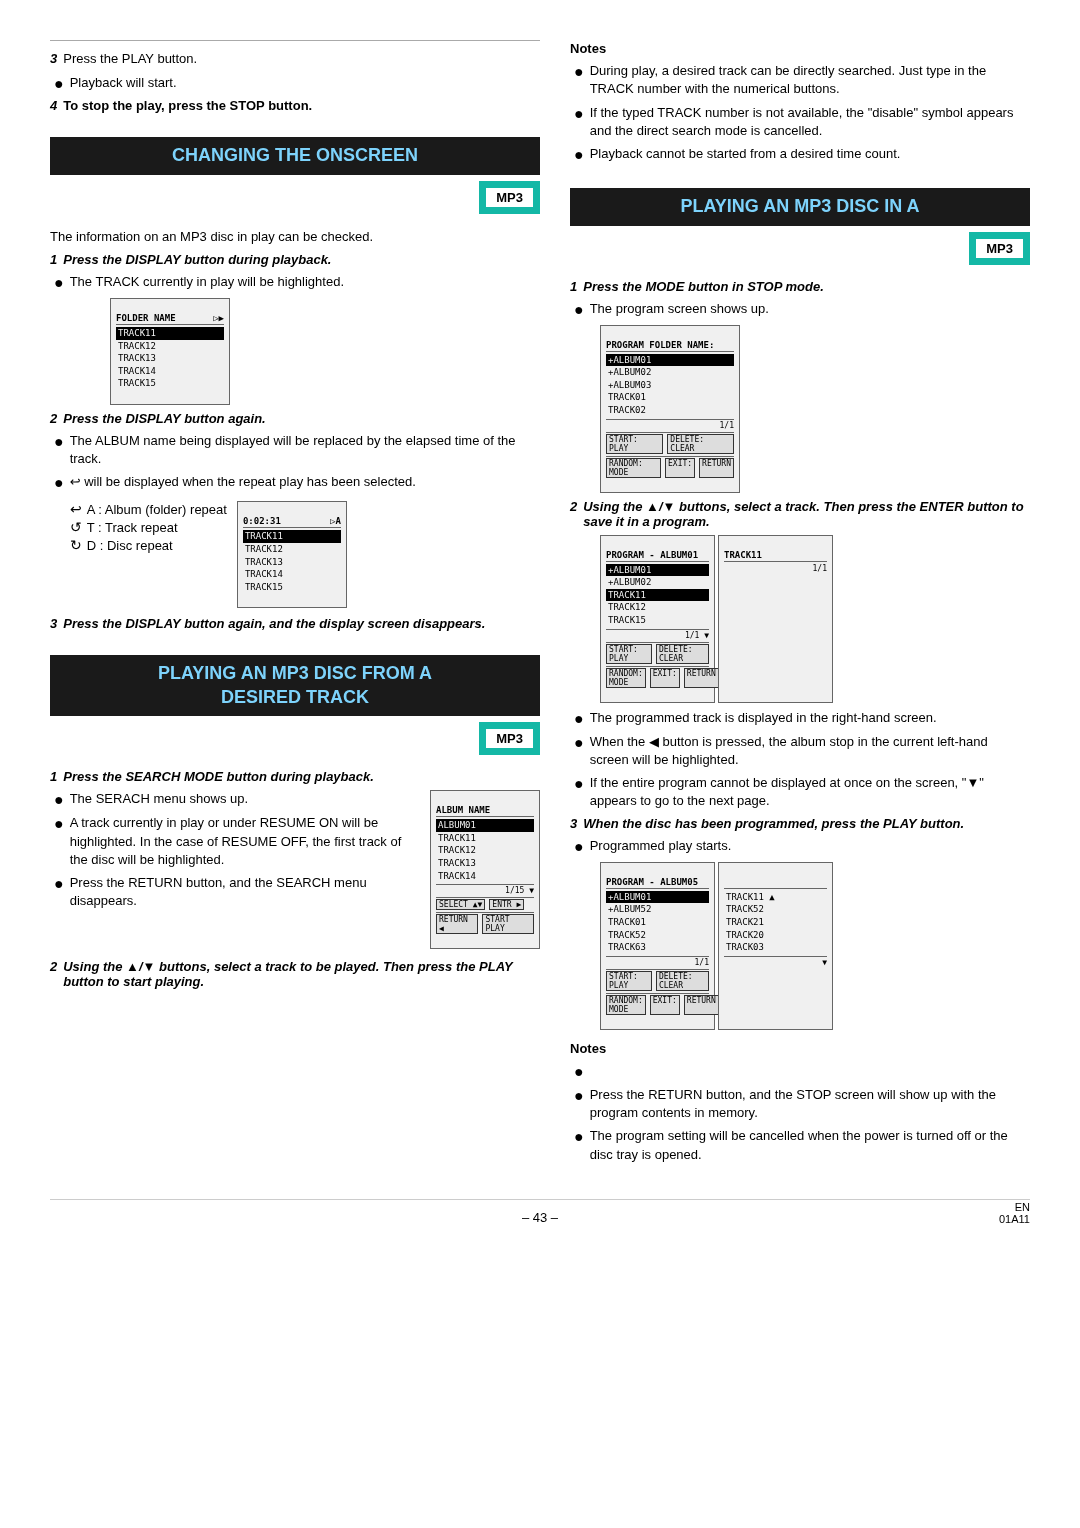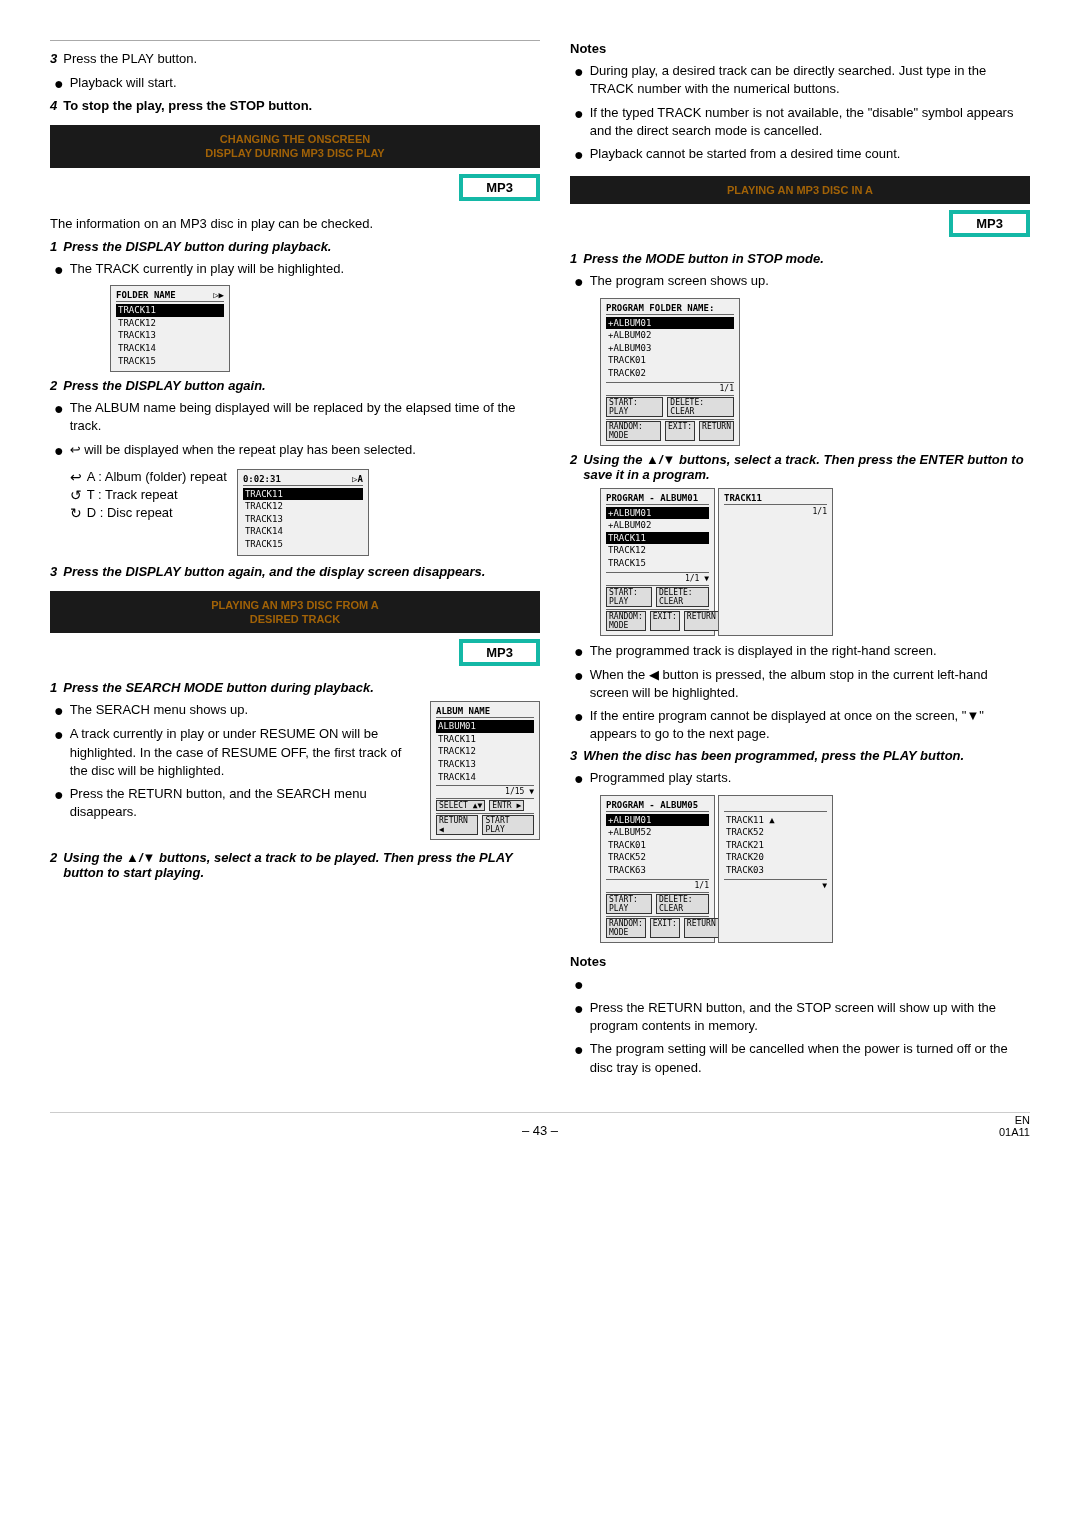--- a/index.html
+++ b/index.html
@@ -50,32 +50,32 @@
       margin-right: 6px;
       font-size: 16px;
       line-height: 1.2;
       flex-shrink: 0;
     }
     .bullet-text {
       line-height: 1.4;
     }
     .section-header {
       background: #1a1a1a;
-      color: #a16207;
+      color: #7dd3fc;
       text-align: center;
       font-weight: bold;
-      font-size: 11px;
+      font-size: 18px;
       padding: 7px 10px;
-      margin: 12px 0 6px 0;
+      margin: 24px 0 6px 0;
       line-height: 1.3;
     }
     .mp3-badge {
-      border: 4px solid #14b8a6;
+      border: 7px solid #14b8a6;
       display: inline-block;
-      padding: 2px 23px;
+      padding: 2px 10px;
       font-weight: bold;
       font-size: 13px;
       float: right;
       margin-bottom: 6px;
     }
     .mp3-wrap {
       text-align: right;
       margin-bottom: 8px;
     }
     .clearfix::after { content:''; display:table; clear:both; }
@@ -87,21 +87,21 @@
 
     
     .screen-wrap {
       display: flex;
       margin: 6px 0 6px 60px;
     }
     .screen-box {
       border: 1.5px solid #666;
       background: #f0f0f0;
       font-size: 9px;
-      padding: 4px 5px;
+      padding: 14px 5px;
       min-width: 100px;
       font-family: monospace;
     }
     .screen-box .screen-title {
       font-weight: bold;
       border-bottom: 1px solid #666;
       margin-bottom: 2px;
       padding-bottom: 1px;
       display: flex;
       justify-content: space-between;
@@ -207,21 +207,20 @@
       <span class="bullet-text">Playback will start.</span>
     </div>
 
     <div class="step-line bold-step">
       <span class="step-num">4</span>
       <strong>To stop the play, press the STOP button.</strong>
     </div>
 
     <div class="section-header">
       <div>CHANGING THE ONSCREEN</div>
-      <div>DISPLAY DURING MP3 DISC PLAY</div>
     </div>
     <div class="mp3-wrap clearfix">
       <span class="mp3-badge">MP3</span>
     </div>
 
     <p>The information on an MP3 disc in play can be checked.</p>
 
     <div class="step-line italic-step">
       <span class="step-num">1</span>
       <span>Press the DISPLAY button during playback.</span>
@@ -270,21 +269,21 @@
         <div class="repeat-row">
           <span class="repeat-icon">↺</span>
           <span>T : Track repeat</span>
         </div>
         <div class="repeat-row">
           <span class="repeat-icon">↻</span>
           <span>D : Disc repeat</span>
         </div>
       </div>
 
-      <div class="screen-box" style="width:132px; margin-left:10px; margin-top:4px;">
+      <div class="screen-box" style="width:110px; margin-left:10px; margin-top:4px;">
         <div class="screen-title">
           <span>0:02:31</span>
           <span>▷A</span>
         </div>
         <div class="screen-row highlighted">TRACK11</div>
         <div class="screen-row">TRACK12</div>
         <div class="screen-row">TRACK13</div>
         <div class="screen-row">TRACK14</div>
         <div class="screen-row">TRACK15</div>
       </div>

